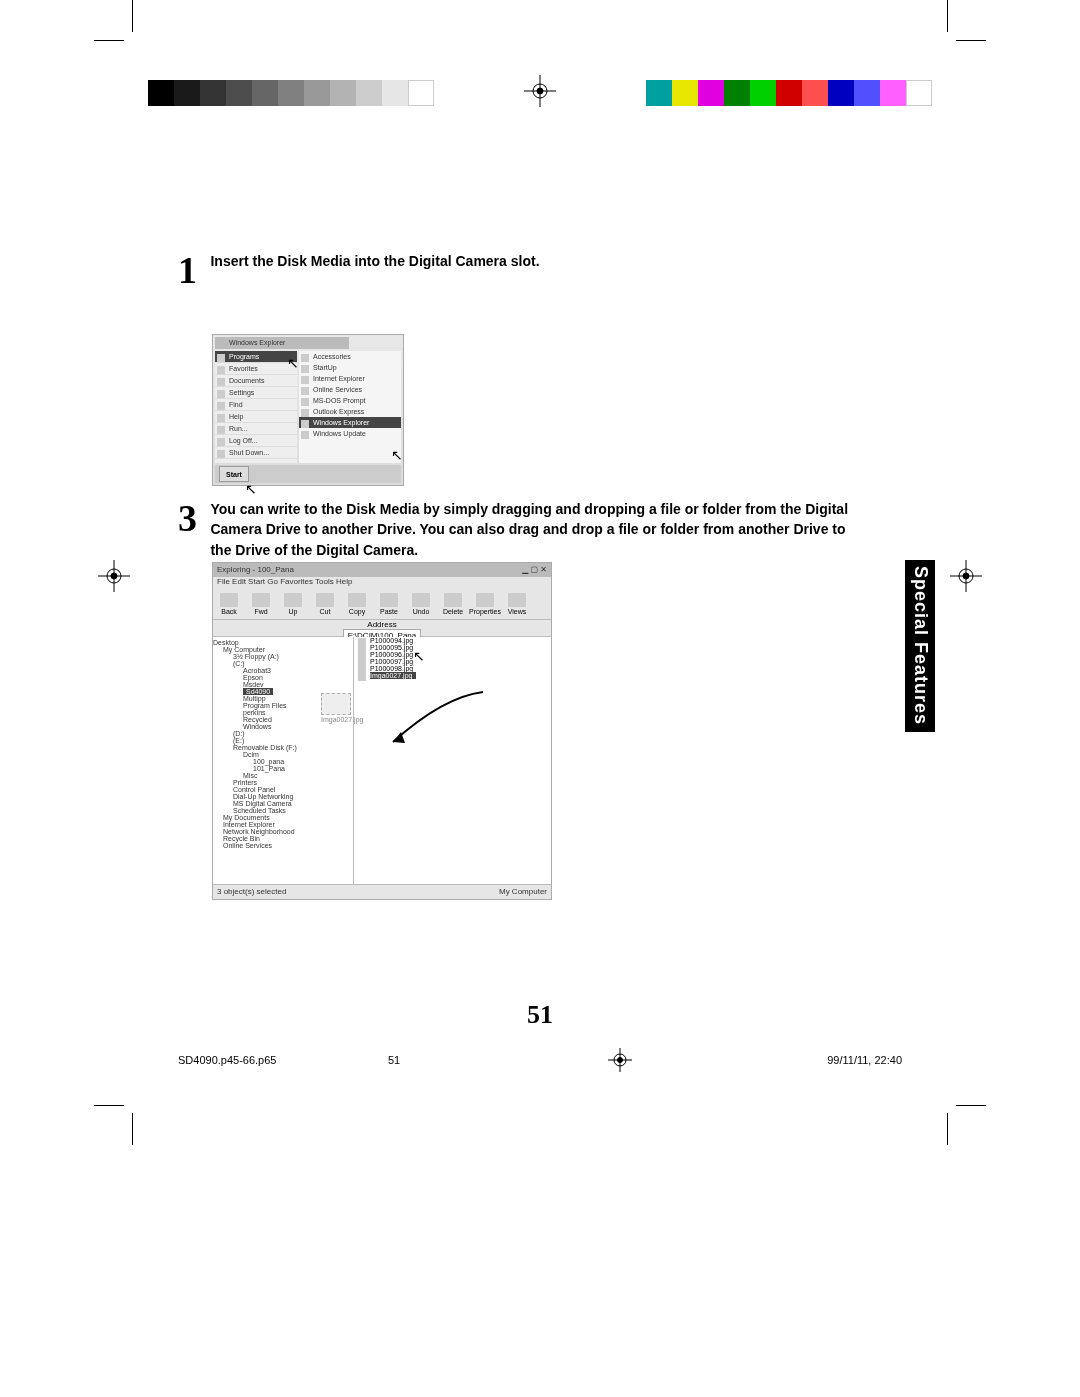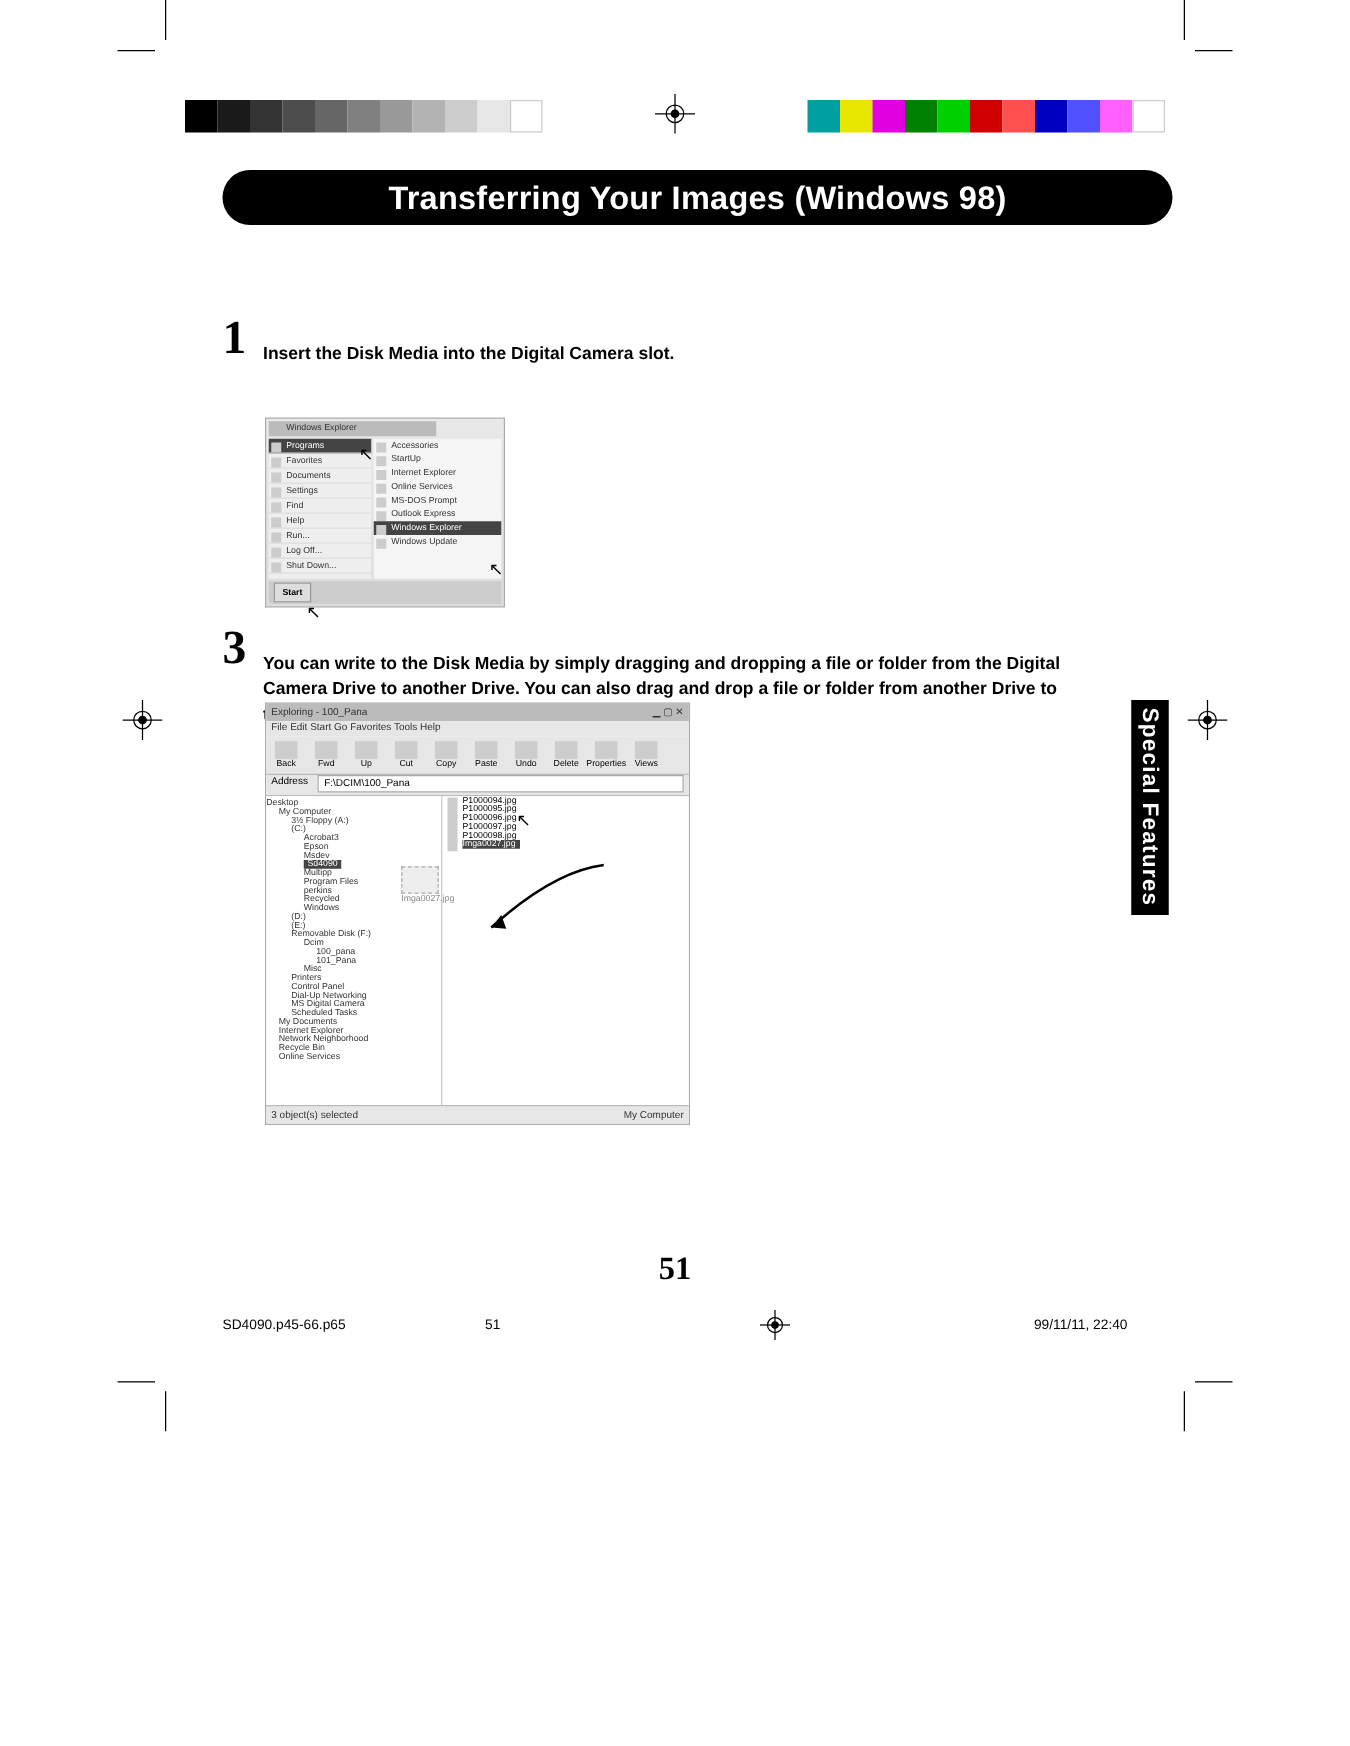--- a/index.html
+++ b/index.html
@@ -71,21 +71,21 @@
     vertical-align: top;
     width: 28px;
   }
   .step-text {
     display: inline-block;
     vertical-align: top;
     font-size: 14px;
     font-weight: bold;
     line-height: 1.45;
     max-width: 640px;
-    margin-top: 24px;
+    margin-top: 3px;
   }
   .step-text.wide { max-width: 650px; }
   .figure {
     position: absolute;
     background: #f4f4f4;
     border: 1px solid #aaa;
   }
   .fig1 {
     left: 212px; top: 334px; width: 190px; height: 150px;
     background: linear-gradient(180deg, #e8e8e8, #dcdcdc);
@@ -135,21 +135,21 @@
   }
   .fig2 .menubar {
     height:12px; background:#e6e6e6; font-size:8px; padding:0 4px; color:#333;
   }
   .fig2 .toolbar {
     height:30px; background:#e6e6e6; border-bottom:1px solid #bbb; font-size:7px; display:flex; align-items:center;
   }
   .fig2 .toolbar .tb { width:32px; text-align:center; }
   .fig2 .toolbar .tb .ic { width:18px; height:14px; background:#ccc; margin:0 auto 1px; }
   .fig2 .addressbar {
-    height:16px; background:#e6e6e6; border-bottom:1px solid #bbb; font-size:8px; display:flex; align-items:flex-start;
+    height:16px; background:#e6e6e6; border-bottom:1px solid #bbb; font-size:8px; display:flex; align-items:center;flex-direction:column;
   }
   .fig2 .addressbar .field {
     flex:1; height:12px; margin:0 4px; background:#fff; border:1px solid #aaa; padding:0 4px; line-height:12px;
   }
   .fig2 .panes {
     position:absolute; left:0; right:0; top:74px; bottom:14px; display:flex;
   }
   .fig2 .tree {
     width:140px; border-right:1px solid #bbb; background:#fff; font-size:7px; color:#333; overflow:hidden;
     padding:2px 0;
@@ -288,21 +288,20 @@
     <svg width="32" height="32">
         <g stroke="#000" stroke-width="1" fill="none">
       <circle cx="16" cy="16" r="7"></circle>
           <circle cx="16" cy="16" r="3" fill="#000"></circle>
       <line x1="16" y1="0" x2="16" y2="32"></line>
           <line x1="0" y1="16" x2="32" y2="16"></line>
     </g>
       </svg>
   </div>
 
-  <div class="title-banner">Transferring Your Images (Windows 98)</div>
 
   <div class="step" style="top:248px;">
     <span class="step-num">1</span>
     <span class="step-text">Insert the Disk Media into the Digital Camera slot.</span>
   </div>
 
 
   <div class="figure fig1">
     <div class="f1-title">Windows Explorer</div>
     <div class="f1-left">

